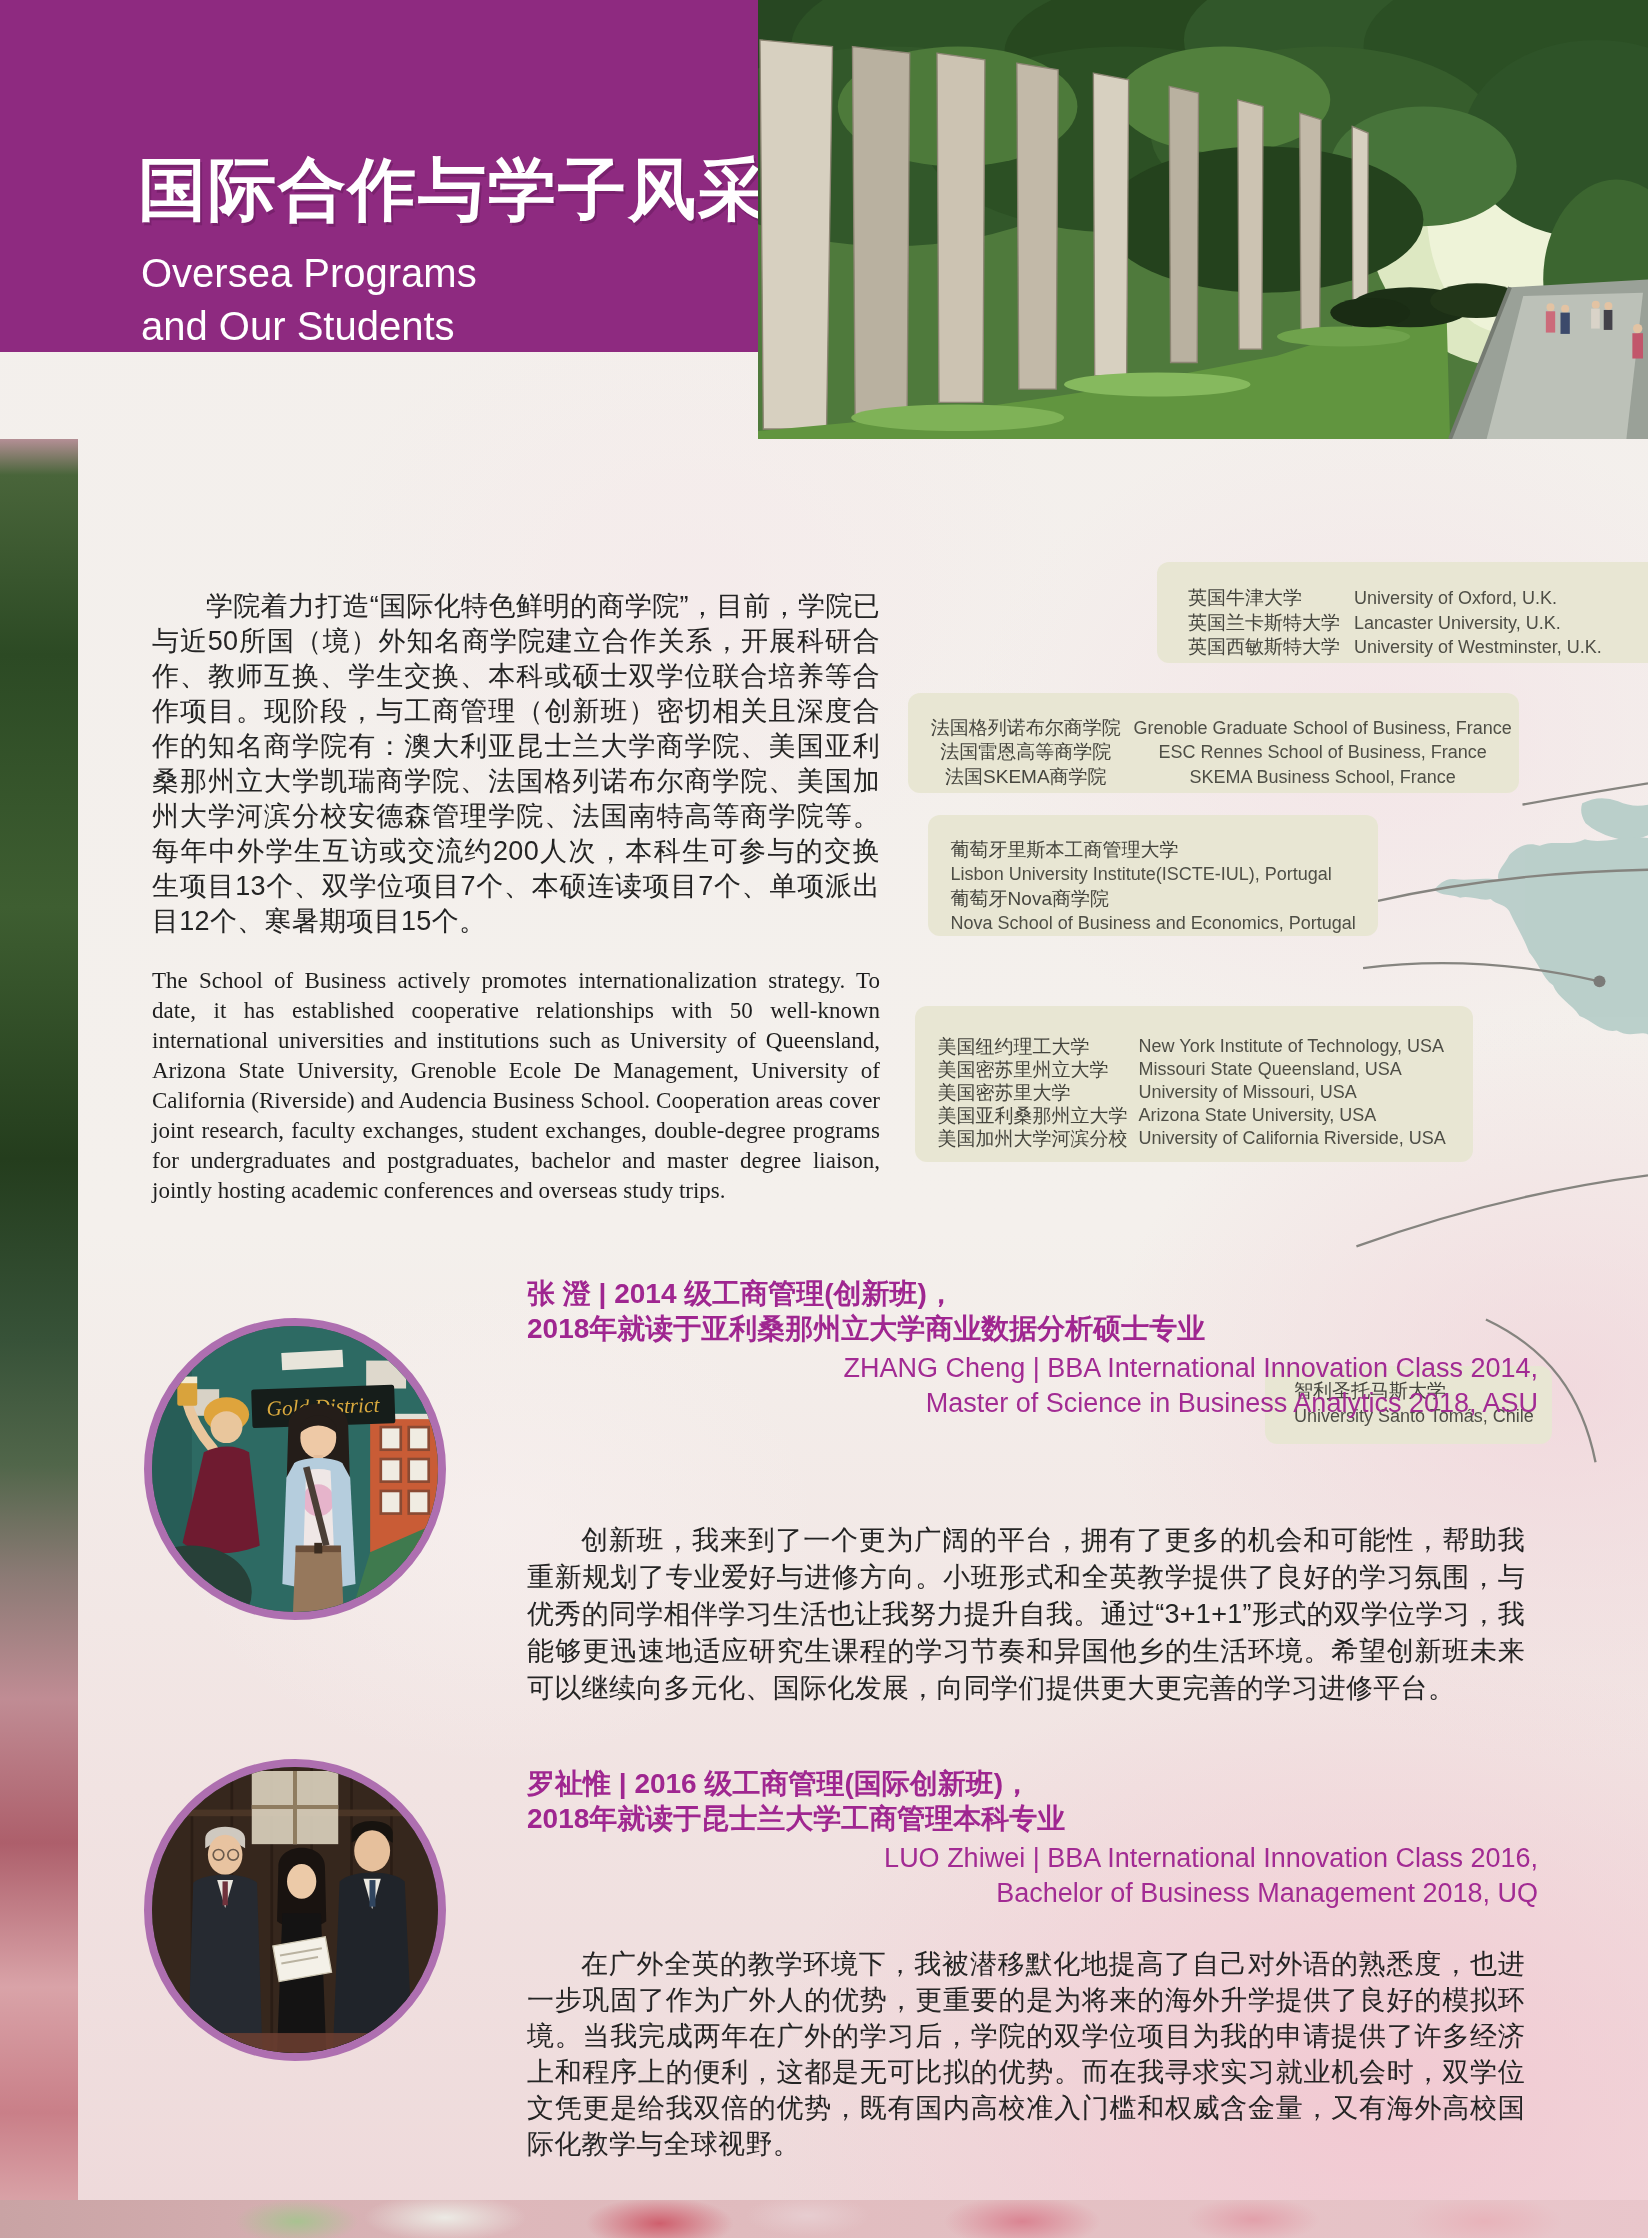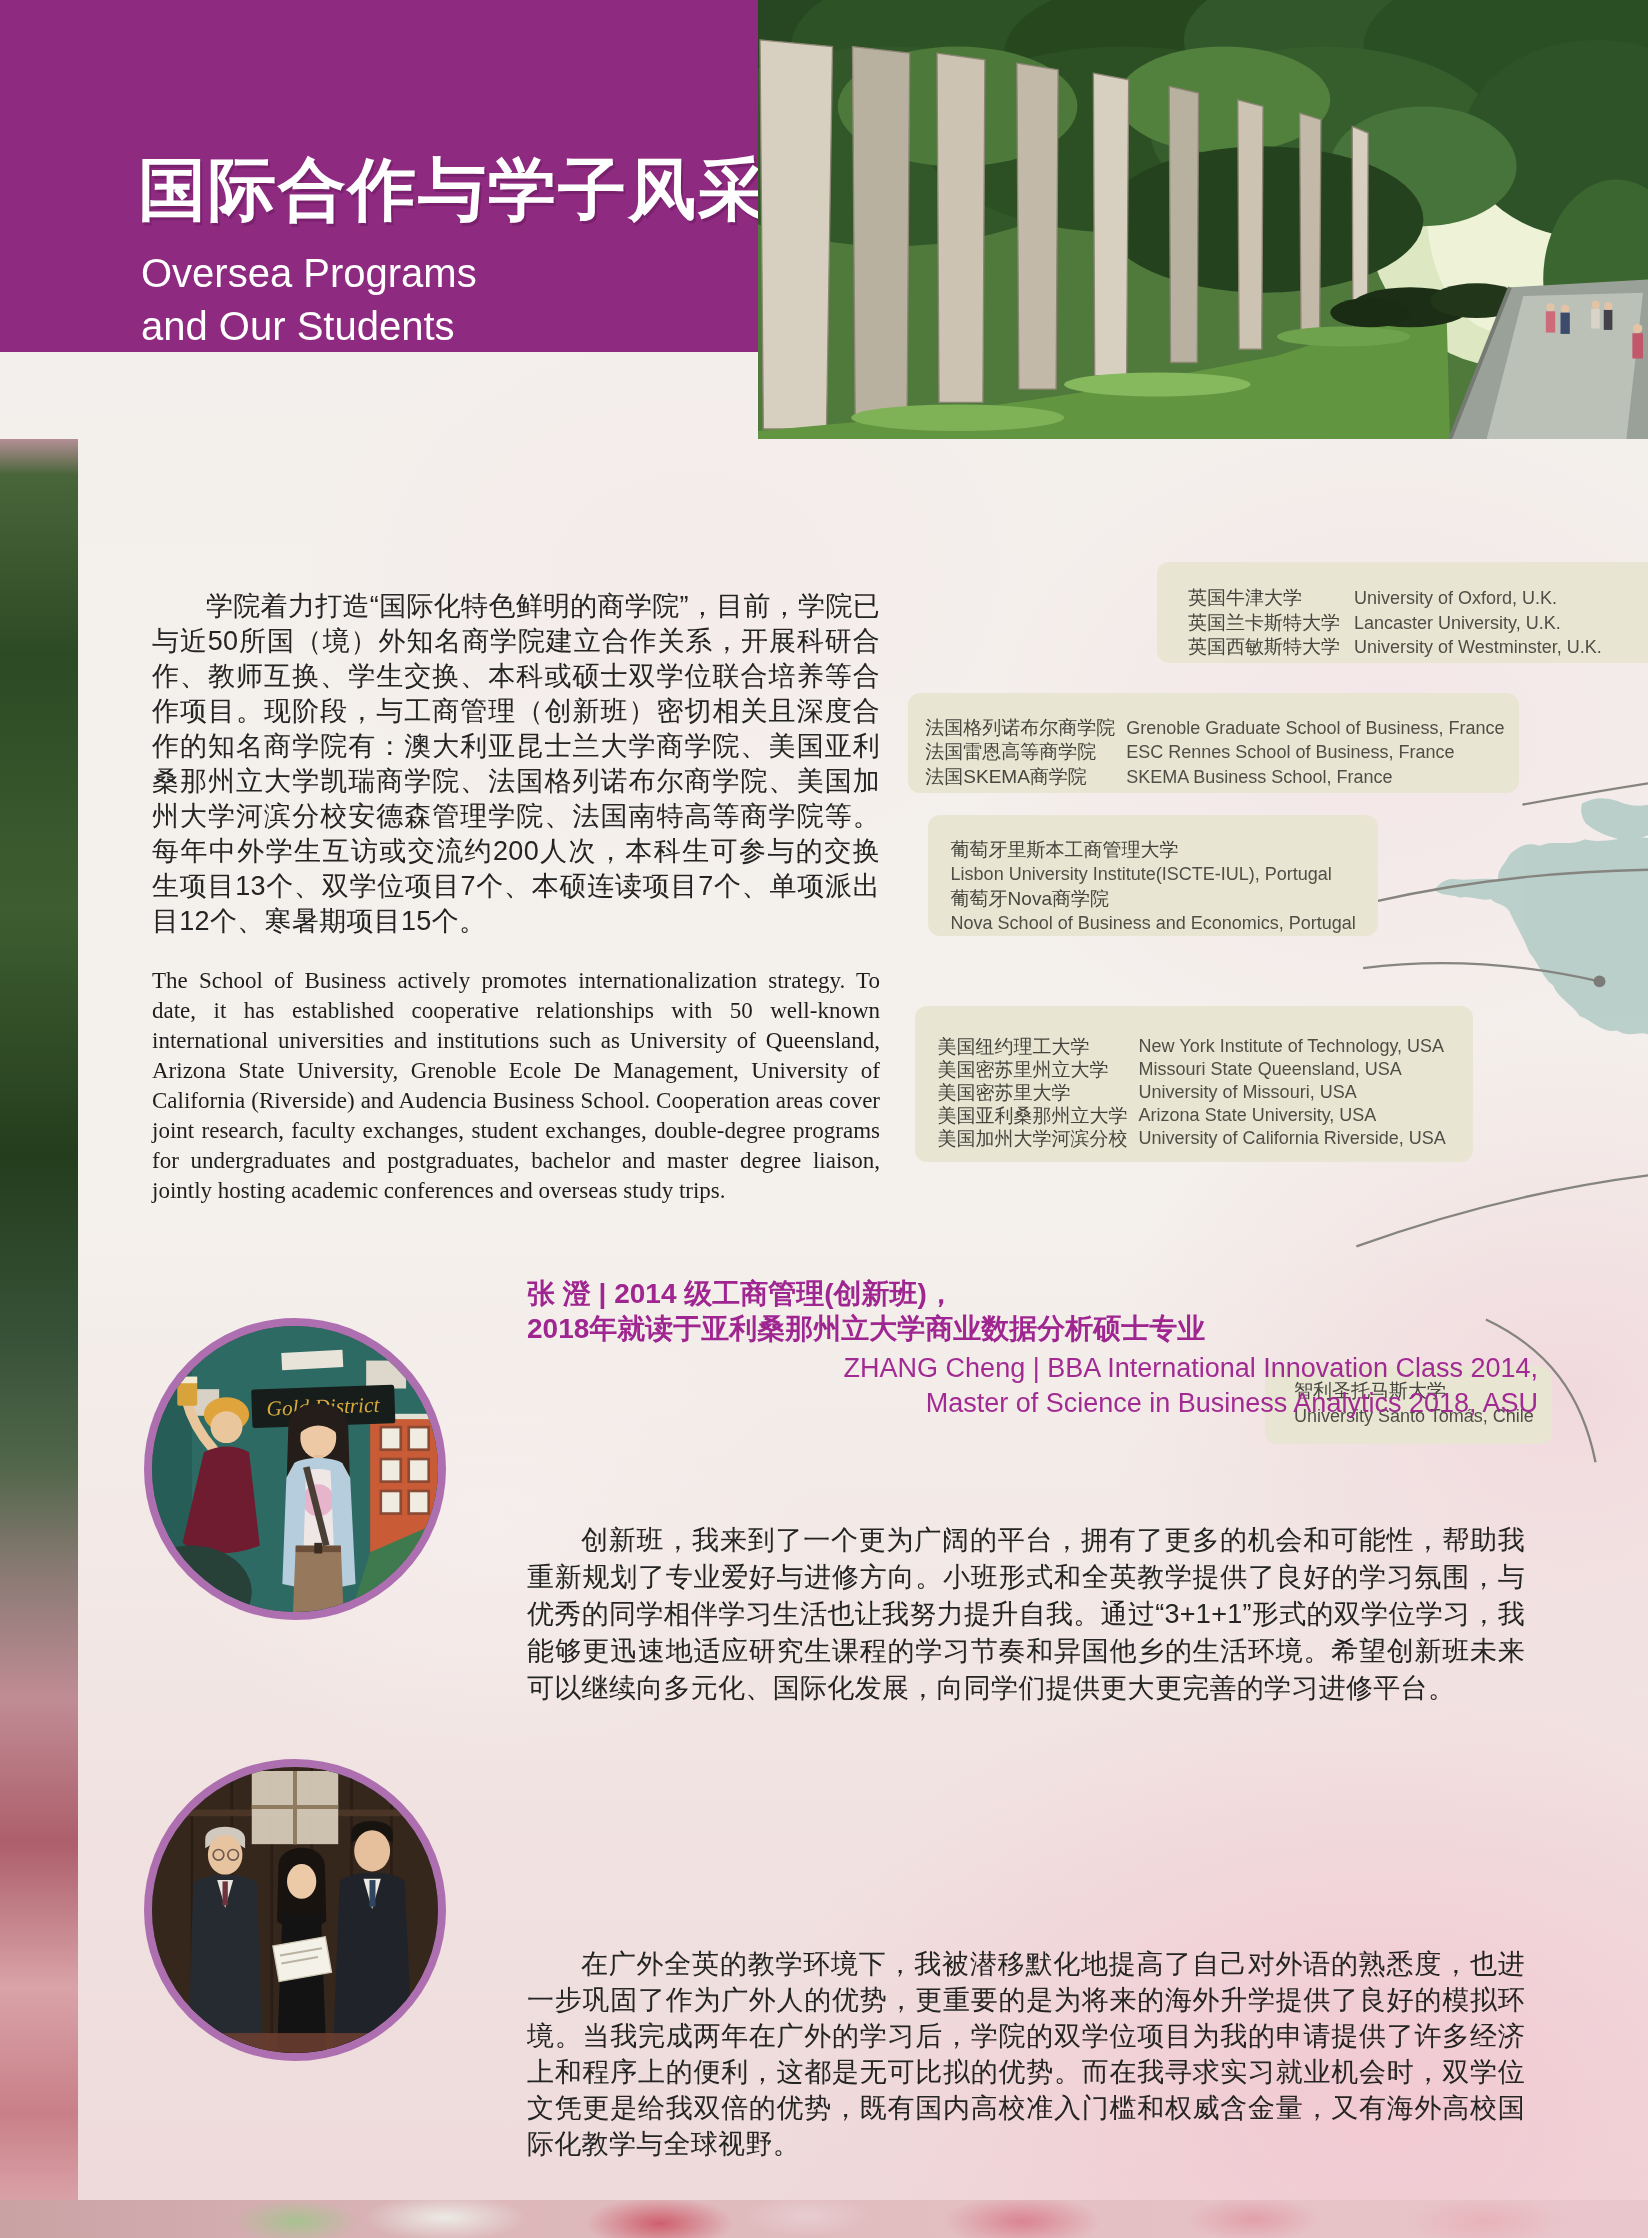--- a/index.html
+++ b/index.html
@@ -35,21 +35,21 @@
   .intro-en{left:152px;top:943px;width:728px;font-size:23px;line-height:30px;
     text-align:justify;color:#1e1e1e;font-family:"Liberation Serif","DejaVu Serif",serif;}
 
   
   .pbox{background:#e8e6d3;border-radius:12px;color:#45453e;box-sizing:border-box;}
   .pbox .row{display:grid;line-height:24.6px;}
   .pbox .cn{font-size:19px;color:#45453e;}
   .pbox .en{font-size:18px;color:#4e4e46;}
   #box-uk{left:1157px;top:562px;width:540px;height:101px;padding:24px 0 0 31px;}
   #box-uk .row{grid-template-columns:166px auto;}
-  #box-fr{left:908px;top:693px;width:611px;height:100px;padding:22.6px 0 0 17.3px;}
+  #box-fr{left:908px;top:693px;width:611px;height:100px;padding:22.6px 0 0 17.3px;text-align:center;}
   #box-fr .row{grid-template-columns:201px auto;}
   #box-pt{left:928px;top:815px;width:450px;height:121px;padding:22.6px 0 0 22.6px;}
   #box-pt div{line-height:24.6px;}
   #box-us{left:915px;top:1006px;width:558px;height:156px;padding:29px 0 0 22.6px;}
   #box-us .row{grid-template-columns:201px auto;line-height:23px;}
   #box-sa{left:1134px;top:1238px;width:376px;height:82px;padding:22.6px 0 0 35px;}
   #box-sa div{line-height:24.6px;}
   #box-cl{left:1265px;top:1366px;width:287px;height:78px;padding:13px 0 0 29px;}
   #box-cl div{line-height:24.6px;}
 
@@ -341,19 +341,25 @@
         <g transform="rotate(-10 225 290)">
           <rect x="186" y="262" width="80" height="54" fill="#f4f1e8" stroke="#cfc8b4" stroke-width="2"></rect>
           <line x1="194" y1="278" x2="258" y2="278" stroke="#b9b2a0" stroke-width="3"></line>
           <line x1="194" y1="290" x2="250" y2="290" stroke="#b9b2a0" stroke-width="3"></line>
         </g>
       </g>
       <rect x="0" y="400" width="430" height="30" fill="#6d3f31" opacity="0.85"></rect>
     </svg>
   </div>
 
+  <div class="abs student-heading" id="heading2">
+    <div class="h-cn">罗祉惟 | 2016 级工商管理(国际创新班)，</div>
+    <div class="h-cn">2018年就读于昆士兰大学工商管理本科专业</div>
+    <div class="h-en first">LUO Zhiwei | BBA International Innovation Class 2016,</div>
+    <div class="h-en">Bachelor of Business Management 2018, UQ</div>
+  </div>
 
   <p class="abs quote" id="quote2">在广外全英的教学环境下，我被潜移默化地提高了自己对外语的熟悉度，也进一步巩固了作为广外人的优势，更重要的是为将来的海外升学提供了良好的模拟环境。当我完成两年在广外的学习后，学院的双学位项目为我的申请提供了许多经济上和程序上的便利，这都是无可比拟的优势。而在我寻求实习就业机会时，双学位文凭更是给我双倍的优势，既有国内高校准入门槛和权威含金量，又有海外高校国际化教学与全球视野。</p>
 
   <div class="abs bottom-band"></div>
 
 </div>
 
 
 </body></html>

